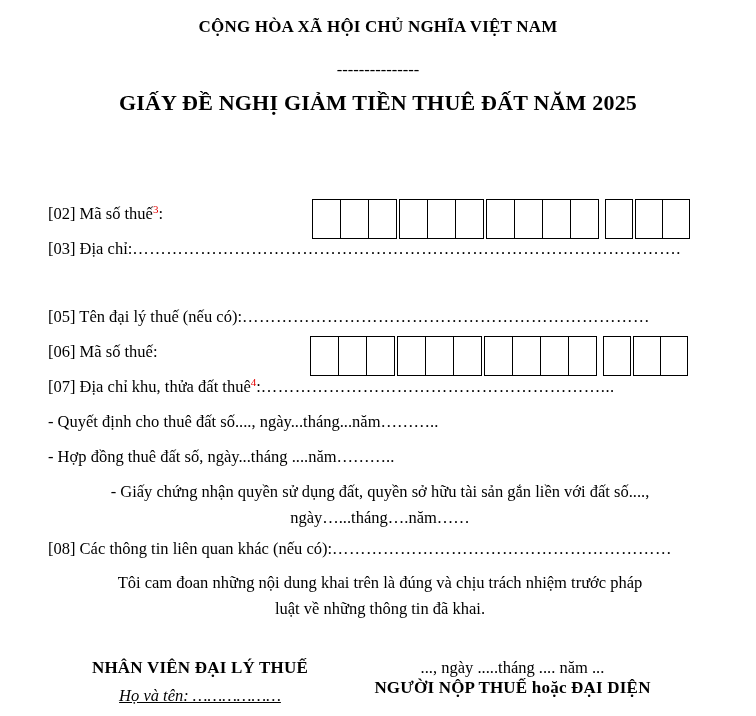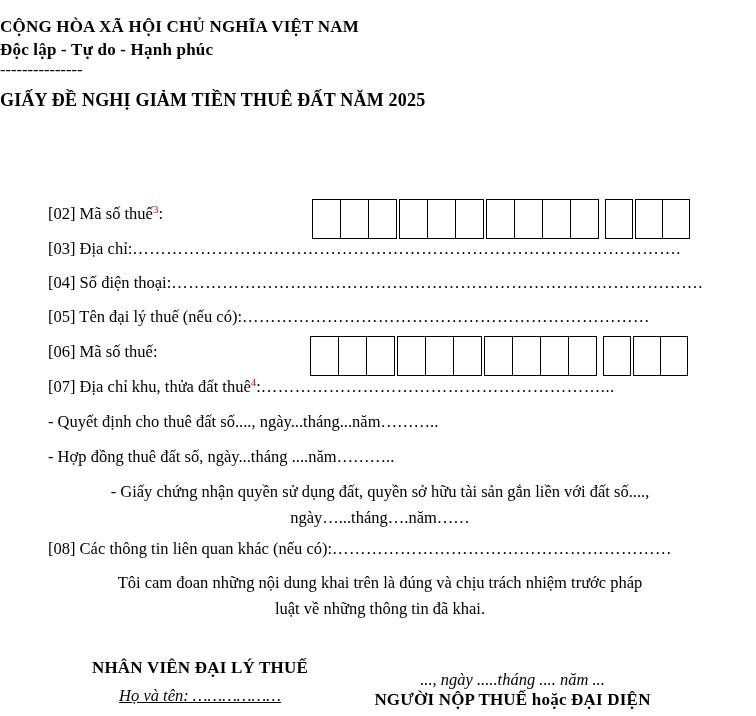--- a/index.html
+++ b/index.html
@@ -5,25 +5,25 @@
   html,body{margin:0;padding:0;background:#ffffff;}
   .page{
     position:relative;
     width:756px;height:716px;
     background:#ffffff;
     font-family:"Liberation Serif","DejaVu Serif",serif;
     font-size:16.5px;color:#000;
     overflow:hidden;
   }
   .abs{position:absolute;}
-  .center{left:0;right:0;}
+  .center{left:0;right:0;text-align:center;}
   .b{font-weight:bold;}
-  .i{font-style:italic;margin-top:12px;}
+  .i{}
   .h1{font-size:17px;letter-spacing:.2px;}
-  .title{font-size:18px;letter-spacing:.2px;}
+  .title{font-size:22px;letter-spacing:.2px;}
   .row{
     position:absolute;left:48px;width:664px;
     white-space:nowrap;overflow:hidden;line-height:22px;
   }
   .wrap{white-space:normal;line-height:26px;text-align:center;}
   sup.fn{color:#e30000;font-size:11px;line-height:0;vertical-align:super;}
   .dotline{letter-spacing:.5px;}
   .mst{position:absolute;display:flex;}
   .mst .cell{
     width:29px;height:40px;box-sizing:border-box;
@@ -35,21 +35,20 @@
   .sig{position:absolute;text-align:center;}
   .sig .t{font-size:17px;font-weight:bold;letter-spacing:.2px;}
   .sig .s{font-style:italic;margin-top:8px;text-decoration:underline;}
 </style>
 </head>
 <body>
 
 <div class="page">
 
   <div class="abs center b h1" style="top:17px">CỘNG HÒA XÃ HỘI CHỦ NGHĨA VIỆT NAM</div>
-  <div class="abs center b h1" style="top:40px">Độc lập - Tự do - Hạnh phúc</div>
   <div class="abs center" style="top:60px">---------------</div>
   <div class="abs center b title" style="top:90px">GIẤY ĐỀ NGHỊ GIẢM TIỀN THUÊ ĐẤT NĂM 2025</div>
 
 
 
   <div class="row" style="top:203px">
     <span>[02] Mã số thuế</span><sup class="fn">3</sup><span>:</span>
   </div>
   <div class="mst" style="left:312px;top:199px">
       <div class="cell first"></div>
@@ -66,23 +65,20 @@
   <div class="mst small" style="left:605px;top:199px">
       <div class="cell first"></div>
       <div class="cell gap"></div>
       <div class="cell"></div>
     </div>
 
   <div class="row" style="top:238px">
     <span>[03] Địa chỉ:</span><span class="dotline">…………………………………………………………………………………….</span>
   </div>
 
-  <div class="row" style="top:272px">
-    <span>[04] Số điện thoại:</span><span class="dotline">………………………………………………………………………………….</span>
-  </div>
 
   <div class="row" style="top:306px">
     <span>[05] Tên đại lý thuế (nếu có):</span><span class="dotline">………………………………………………………………</span>
   </div>
 
   <div class="row" style="top:341px">
     <span>[06] Mã số thuế:</span>
   </div>
   <div class="mst" style="left:310px;top:336px">
       <div class="cell first"></div>

